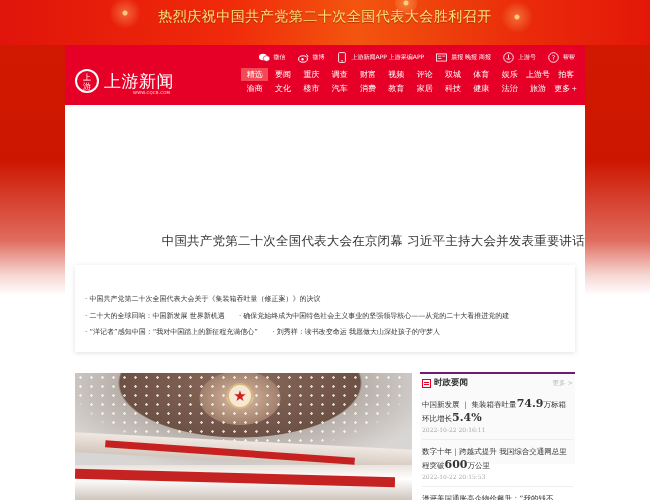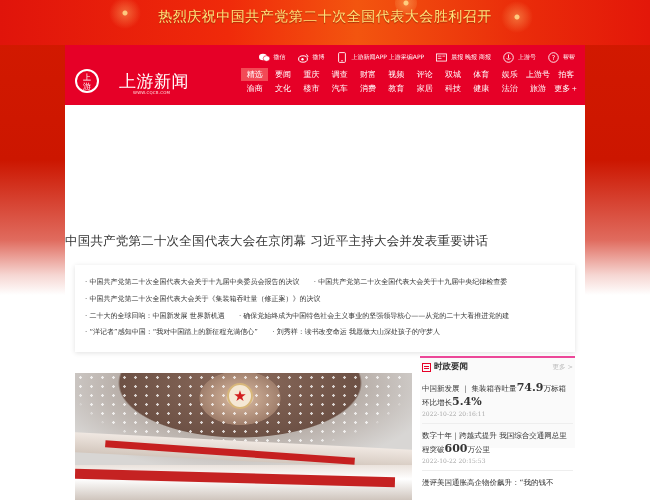--- a/index.html
+++ b/index.html
@@ -29,35 +29,35 @@
   }
   .header {
     position: absolute; left: 0; top: 0; width: 520px; height: 60px;
     background: #e60027;
   }
   .logo { position: absolute; left: 10px; top: 24px; display: flex; align-items: center; }
   .logo-circle {
     width: 24px; height: 24px; border: 2px solid #fff; border-radius: 50%;
     color: #fff; font-size: 8px; line-height: 9px; text-align: center; padding-top: 2px;
   }
-  .logo-text { color: #fff; font-size: 17px; margin-left: 20px; letter-spacing: 0.5px; }
+  .logo-text { color: #fff; font-size: 17px; margin-left: 5px; letter-spacing: 0.5px; }
   .logo-url { position: absolute; left: 58px; top: 21px; font-size: 4px; color: #ffd5d8; letter-spacing: 0.2px; }
   .toplinks { position: absolute; right: 10px; top: 7px; display: flex; gap: 12px; align-items: center; }
   .toplink { display: flex; align-items: center; color: #fff; font-size: 6px; }
   .toplink .ico { width: 11px; height: 11px; margin-right: 4px; display: inline-flex; align-items: center; justify-content: center; }
   .nav { position: absolute; left: 136px; top: 23px; width: 380px; }
   .nav-row { display: flex; height: 14px; margin-bottom: 0px; padding-left: 40px; }
   .nav-item {
     width: 30px; margin-right: 0.9px; text-align: center; color: #fff; font-size: 8px;
     line-height: 13px; height: 13px; cursor: pointer;
   }
   .nav-item.active { background: #f24a56; }
   .headline-area { position: absolute; left: 0; top: 60px; width: 520px; height: 150px; background: #fff; }
   .headline {
-    position: absolute; left: 0; right: 0; top: 128px; text-align: left;
+    position: absolute; left: 0; right: 0; top: 128px; text-align: right;
     font-size: 12.5px; color: #333; letter-spacing: 0.2px;
   }
   .news-box {
     position: absolute; left: 10px; top: 220px; width: 500px; height: 87px;
     background: #fff; box-shadow: 0 1px 5px rgba(0,0,0,0.12);
   }
   .news-row { position: absolute; left: 10px; height: 12px; font-size: 7px; color: #333; white-space: nowrap; overflow: hidden; width: 480px; }
   .news-row span { margin-right: 12px; }
   .photo {
     position: absolute; left: 10px; top: 328px; width: 337px; height: 127px;
@@ -71,21 +71,21 @@
   .photo .balcony1 { position: absolute; left: 0; top: 68px; width: 337px; height: 20px; background: linear-gradient(180deg,#f0e8e2,#d3c7bd); transform: skewY(3deg); }
   .photo .banner1 { position: absolute; left: 30px; top: 76px; width: 250px; height: 7px; background: #c62020; transform: rotate(4deg); }
   .photo .balcony2 { position: absolute; left: 0; top: 92px; width: 337px; height: 35px; background: linear-gradient(180deg,#eae2dc,#ffffff 40%, #cfc5bd); }
   .photo .banner2 { position: absolute; left: 0; top: 100px; width: 320px; height: 10px; background: #c52222; transform: rotate(1.5deg); }
   .photo .dots { position: absolute; inset: 0;
     background-image: radial-gradient(circle, rgba(255,255,255,0.95) 0 1px, transparent 1.5px);
     background-size: 11px 9px; opacity: 0.8;
     -webkit-mask: radial-gradient(ellipse 170px 70px at 165px 10px, #000 95%, transparent 100%);
     mask: radial-gradient(ellipse 170px 70px at 165px 10px, #000 95%, transparent 100%);
   }
-  .side { position: absolute; left: 355px; top: 311px; width: 155px; height: 92px; border-top: 2px solid #ec4899; background: #fafafa; }
+  .side { position: absolute; left: 355px; top: 327px; width: 155px; height: 92px; border-top: 2px solid #701a75; background: #fafafa; }
   .side-head { height: 18px; display: flex; align-items: center; padding: 0 2px; justify-content: space-between; }
   .side-title { display: flex; align-items: center; font-size: 8.5px; color: #333; font-weight: bold; }
   .side-title .ico { width: 9px; height: 9px; border: 1.4px solid #e60027; margin-right: 3px; position: relative; }
   .side-title .ico::after { content: ""; position: absolute; left: 1px; right: 1px; top: 2px; height: 1px; background: #e60027; box-shadow: 0 2px 0 #e60027; }
   .side-more { font-size: 6.5px; color: #bbb; }
   .side-item { padding: 0 2px; margin-top: 5px; }
   .side-item .t { font-size: 7.5px; color: #333; line-height: 13px; }
   .side-item .t b { font-family: "DejaVu Serif", serif; font-size: 11px; }
   .side-item .d { font-size: 6px; color: #aaa; font-family: "DejaVu Serif", serif; margin-top: 1px; padding-bottom: 6px; border-bottom: 1px solid #eee; }
 </style>
@@ -201,24 +201,20 @@
         <div class="nav-item">更多＋</div>
       </div>
     </div>
   </div>
 
   <div class="headline-area">
     <div class="headline">中国共产党第二十次全国代表大会在京闭幕 习近平主持大会并发表重要讲话</div>
   </div>
 
   <div class="news-box">
-    <div class="news-row" style="top:12px;">
-      <span>· 中国共产党第二十次全国代表大会关于十九届中央委员会报告的决议</span>
-      <span>· 中国共产党第二十次全国代表大会关于十九届中央纪律检查委</span>
-    </div>
     <div class="news-row" style="top:29px;">
       <span>· 中国共产党第二十次全国代表大会关于《集装箱吞吐量（修正案）》的决议</span>
     </div>
     <div class="news-row" style="top:62px;">
       <span>· “洋记者”感知中国：“我对中国踏上的新征程充满信心”</span>
       <span>· 刘秀祥：读书改变命运 我愿做大山深处孩子的守梦人</span>
     </div>
     <div class="news-row" style="top:46px;">
       <span>· 二十大的全球回响：中国新发展 世界新机遇</span>
       <span>· 确保党始终成为中国特色社会主义事业的坚强领导核心——从党的二十大看推进党的建</span>

